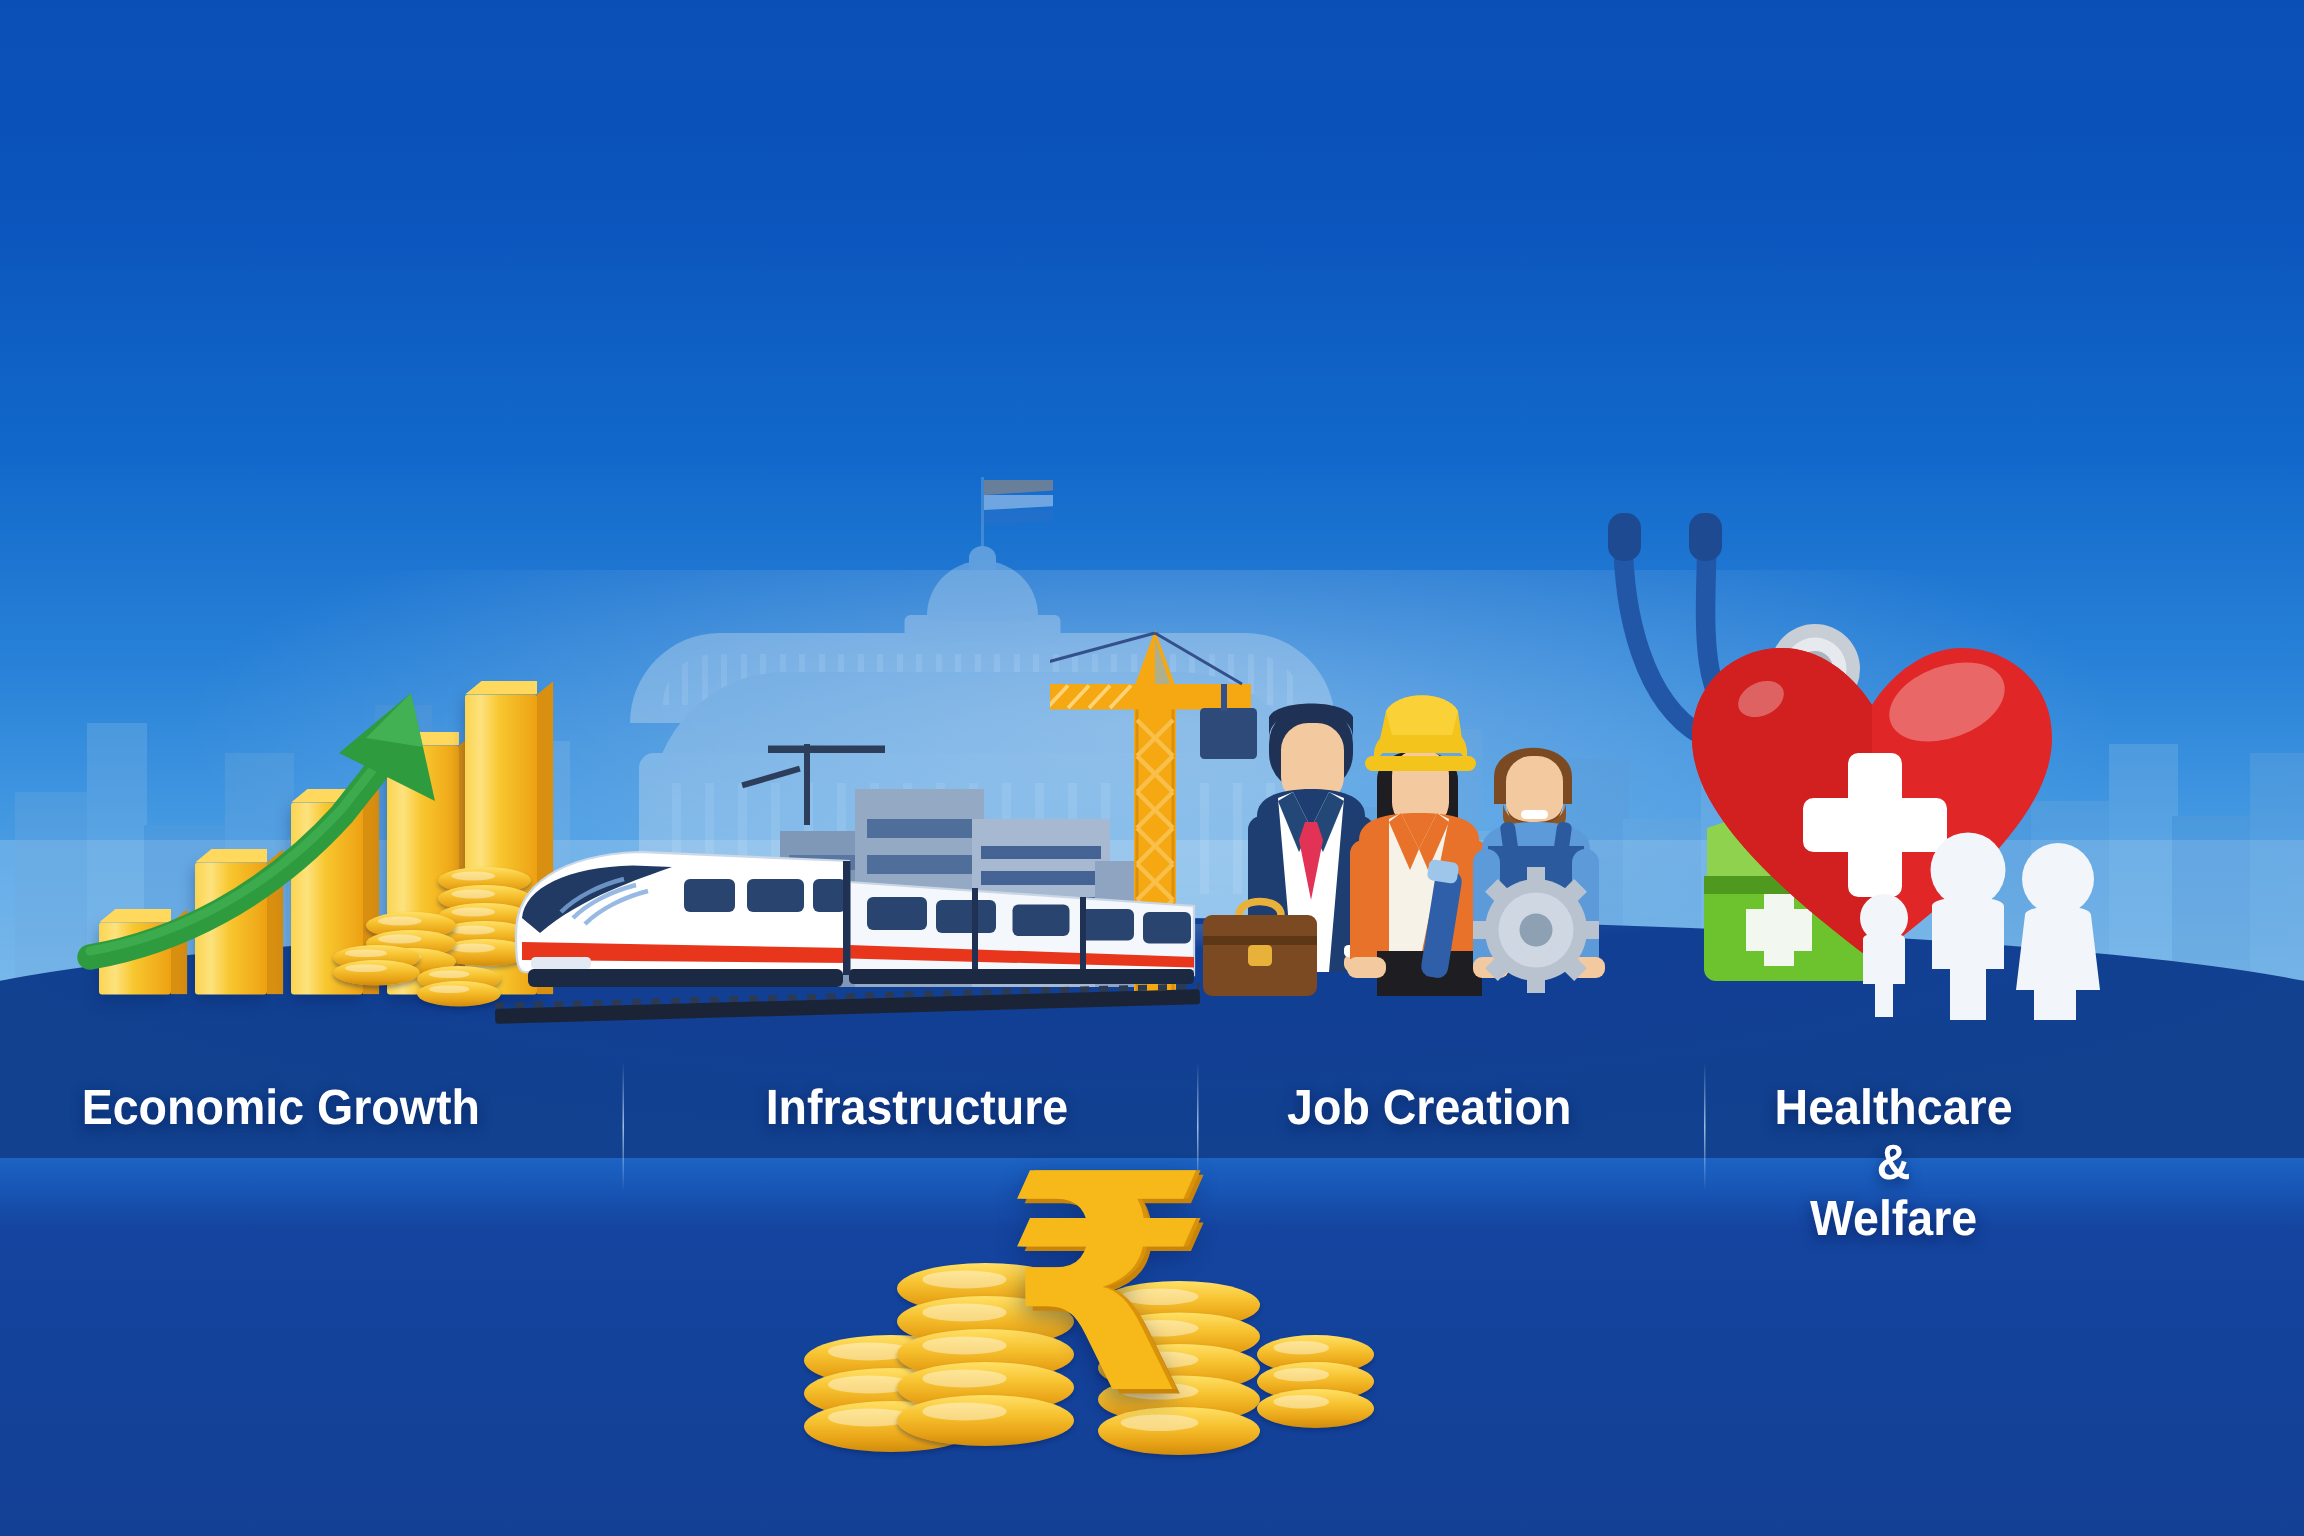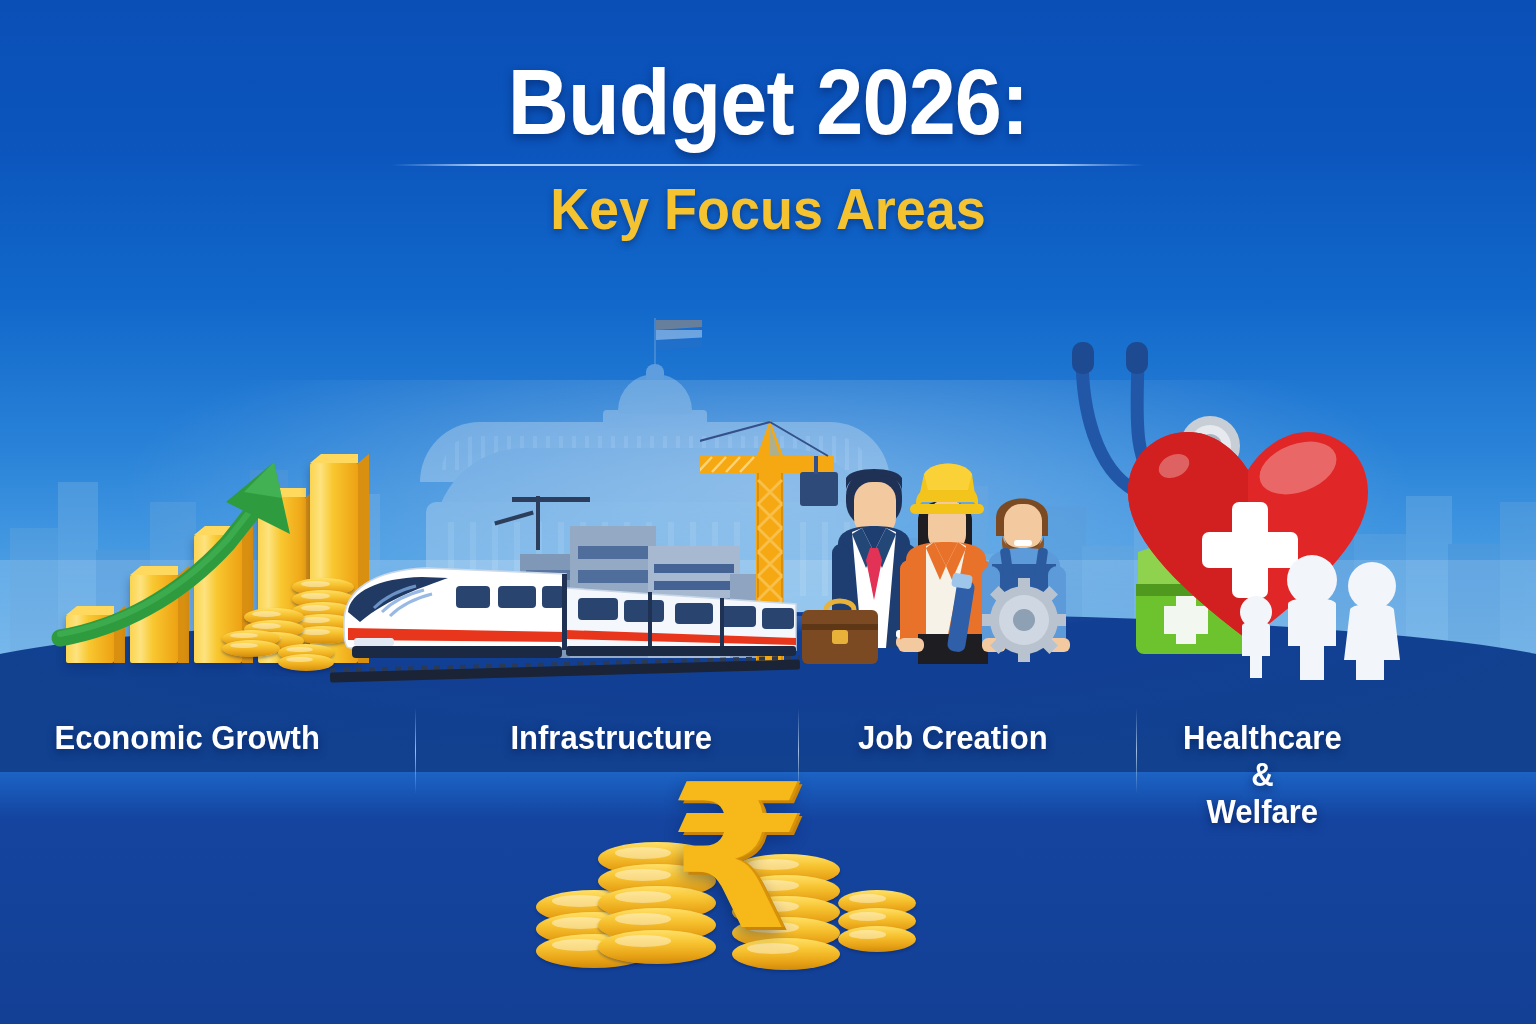--- a/index.html
+++ b/index.html
@@ -161,25 +161,20 @@
     <div class="p-ring2"></div>
     <div class="p-base"></div>
     <div class="p-cols2"></div>
     <div class="p-drum"></div>
     <div class="p-dome"></div>
   </div>
 
   <div class="ground"></div>
   <div class="ground-sheen"></div>
 
-  <div class="title-wrap">
-    <div class="title">Budget 2026:</div>
-    <div class="rule"></div>
-    <div class="subtitle">Key Focus Areas</div>
-  </div>
 
   <div class="chartbox">
     <div class="bar" style="left:8px;   width:48px; height:48px;"></div>
     <div class="bar" style="left:72px;  width:48px; height:88px;"></div>
     <div class="bar" style="left:136px; width:48px; height:128px;"></div>
     <div class="bar" style="left:200px; width:48px; height:166px;"></div>
     <div class="bar" style="left:252px; width:48px; height:200px;"></div>
     <svg class="arrow" viewBox="0 0 300 215">
       <path d="M2 190 C 60 180, 120 150, 170 95 L 196 62" stroke="#2E9B3F" stroke-width="17" fill="none" stroke-linecap="round"></path>
       <path d="M2 190 C 60 180, 120 150, 170 95 L 196 62" stroke="#49b85a" stroke-width="6" fill="none" stroke-linecap="round" opacity=".55" transform="translate(0,-4)"></path>

